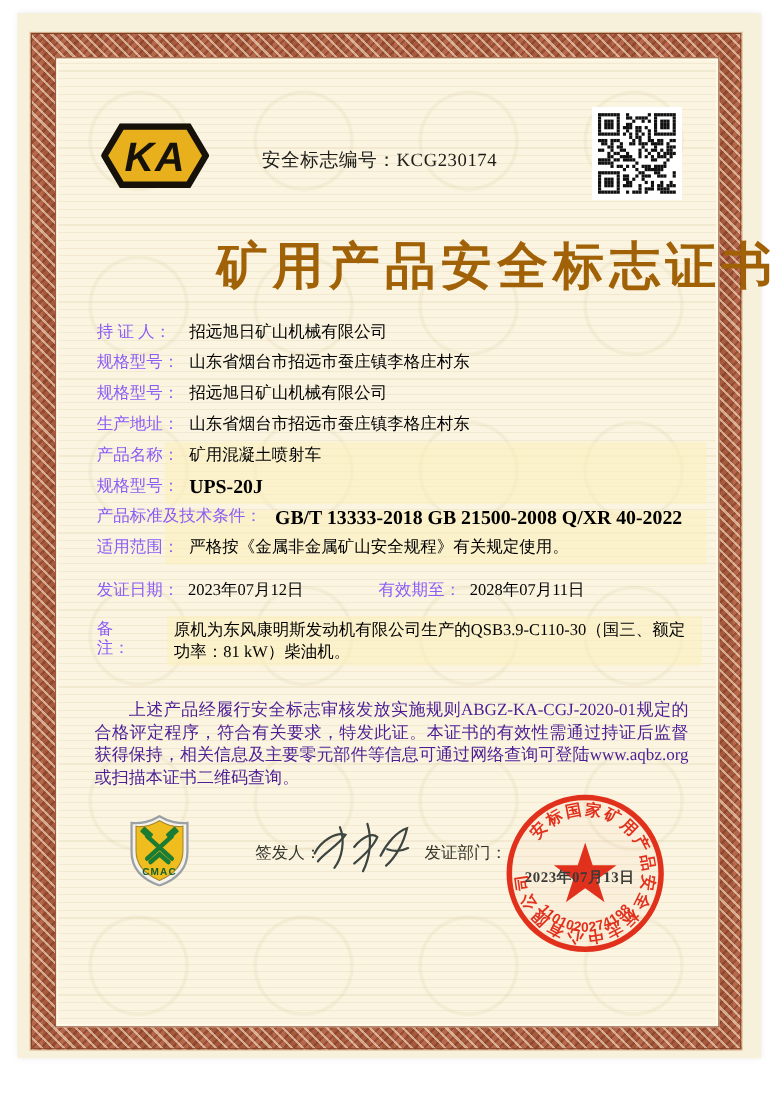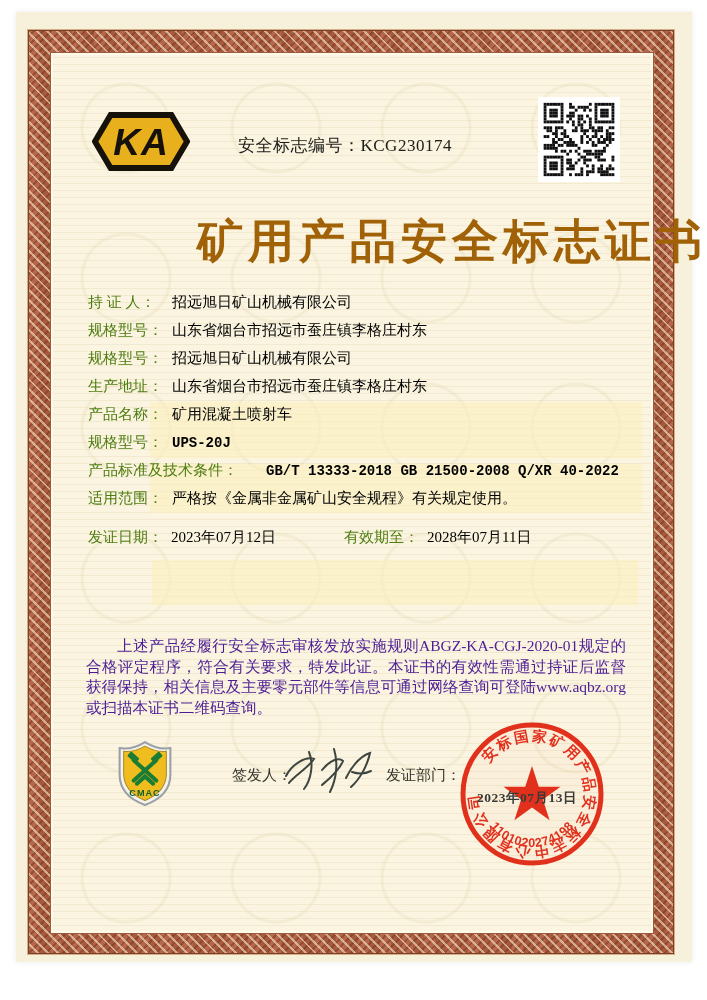--- a/index.html
+++ b/index.html
@@ -20,24 +20,24 @@
           radial-gradient(circle, rgba(0,0,0,0) 0 42px, rgba(205,185,135,0.14) 43px 45px, rgba(0,0,0,0) 46px);
         background-size:auto, 150px 150px;
         border:1px solid #9c5b3e;
         box-shadow: inset 0 0 0 2px rgba(255,251,235,0.9);}
   .hl{position:absolute;background:rgba(252,238,188,0.6);}
   .cert-no{position:absolute;left:238px;top:134px;font-size:17px;color:#1c1c18;letter-spacing:0.5px;}
   .title{position:absolute;left:0;top:211px;width:707px;text-align:right;
          font-size:46px;font-weight:bold;letter-spacing:5px;color:#a16207;}
   .fields{position:absolute;left:88px;top:293px;width:542px;font-size:15px;color:#151512;}
   .row{height:28px;line-height:18px;white-space:nowrap;}
-  .flabel{display:inline-block;width:84px;color:#4d7c0f;vertical-align:top;}
+  .flabel{display:inline-block;width:84px;color:#8b5cf6;vertical-align:top;}
   .fvalue{color:#000000;}
-  .row-wide .flabel{width:auto;margin-right:28px;}
-  .latin{font-family:Liberation Mono, monospace;font-weight:bold;font-size:14px;}
+  .row-wide .flabel{width:auto;margin-right:12px;}
+  .latin{font-family:Liberation Serif, serif;font-weight:bold;font-size:18px;}
   .row-dates{margin-top:11px;}
   .row-dates .vlabel{width:auto;margin-left:68px;margin-right:8px;}
   .row-remark{margin-top:7px;height:auto;white-space:normal;display:flex;}
   .row-remark .flabel{width:70px;flex:0 0 70px;}
   .row-remark .fvalue{width:472px;line-height:20px;}
   .statement{position:absolute;left:86px;top:636px;width:540px;font-size:15.5px;line-height:20.5px;
              color:#4c1d95;text-align:justify;text-indent:2em;}
   .sig-label{position:absolute;font-size:15px;color:#33332a;}
   .seal-date{position:absolute;left:477px;top:789px;font-size:13.5px;font-weight:bold;
              color:#3a3a38;z-index:6;letter-spacing:0.5px;}
@@ -389,20 +389,24 @@
     </div>
     <div class="row row-wide">
       <span class="flabel">产品标准及技术条件：</span><span class="fvalue latin">GB/T 13333-2018 GB 21500-2008 Q/XR 40-2022</span>
     </div>
     <div class="row">
       <span class="flabel">适用范围：</span><span class="fvalue">严格按《金属非金属矿山安全规程》有关规定使用。</span>
     </div>
     <div class="row row-dates">
       <span class="flabel" style="width:auto;margin-right:8px;">发证日期：</span><span class="fvalue">2023年07月12日</span><span class="flabel vlabel">有效期至：</span><span class="fvalue">2028年07月11日</span>
     </div>
+    <div class="row row-remark">
+      <span class="flabel">备　　注：</span>
+        <span class="fvalue">原机为东风康明斯发动机有限公司生产的QSB3.9-C110-30（国三、额定功率：81 kW）柴油机。</span>
+    </div>
   </div>
 
   <div class="statement">上述产品经履行安全标志审核发放实施规则ABGZ-KA-CGJ-2020-01规定的合格评定程序，符合有关要求，特发此证。本证书的有效性需通过持证后监督获得保持，相关信息及主要零元部件等信息可通过网络查询可登陆www.aqbz.org或扫描本证书二维码查询。</div>
 
   <svg class="abs" style="left:116px;top:741px;" width="58" height="65" viewBox="0 0 56 64">
     <path d="M28,1 C36,6 46,8 53,7 L53,33 C53,49 42,58 28,63 C14,58 3,49 3,33 L3,7 C10,8 20,6 28,1 Z" fill="#f4f2ea" stroke="#9aa0a6" stroke-width="2"></path>
     <path d="M28,5 C35,9 43,11 49,10 L49,32 C49,46 39,54 28,58.5 C17,54 7,46 7,32 L7,10 C13,11 21,9 28,5 Z" fill="#efbd1d" stroke="#a8882a" stroke-width="1"></path>
     <g stroke="#1b7c33" stroke-width="4" stroke-linecap="round" fill="none">
       <path d="M17,19 L39,39"></path>
       <path d="M39,19 L17,39"></path>

